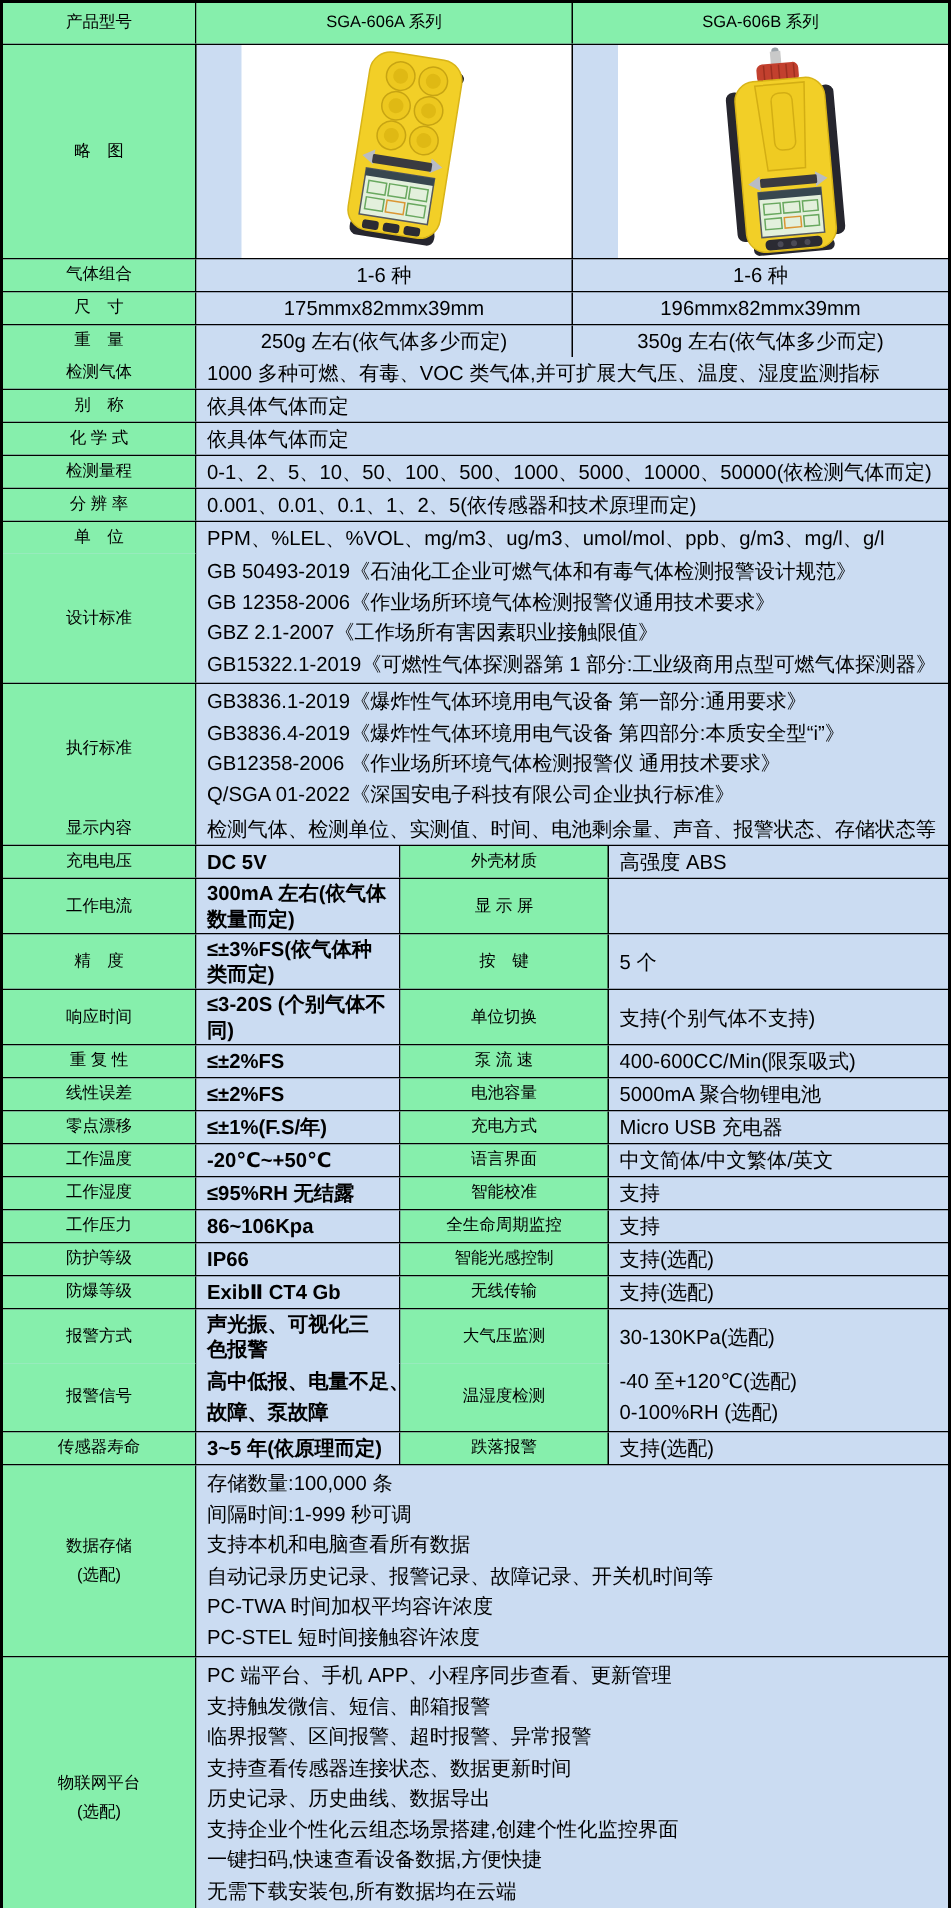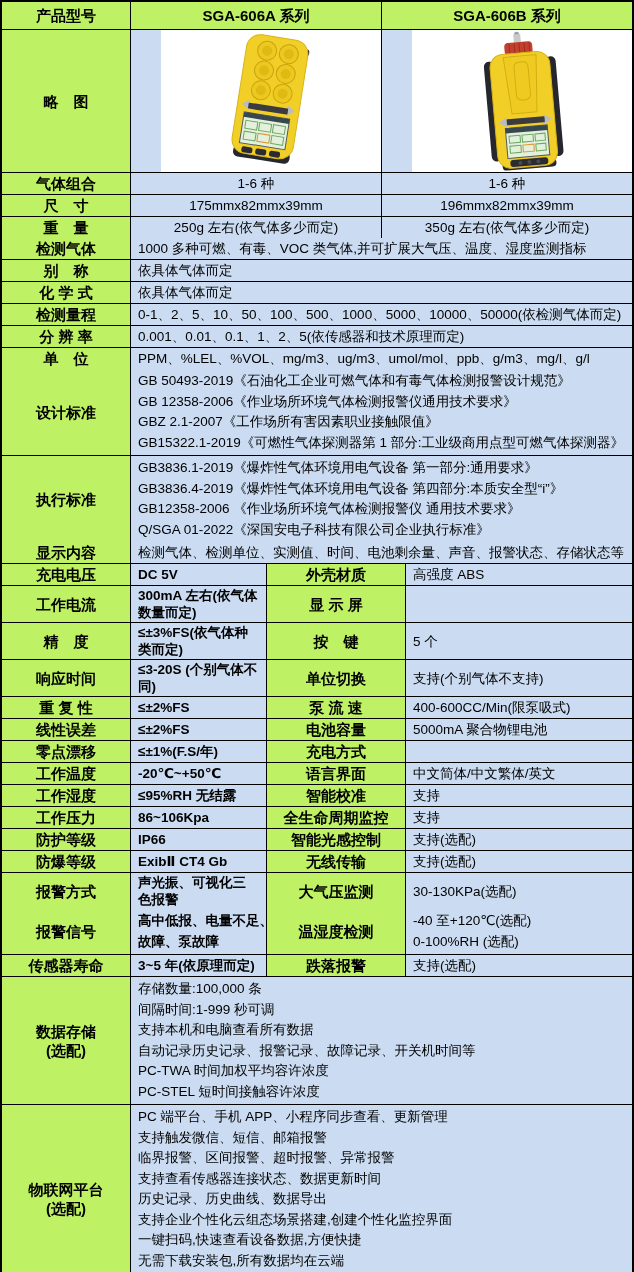--- a/index.html
+++ b/index.html
@@ -2,21 +2,21 @@
 <html><head>
 <meta charset="utf-8">
 <style>
   html,body{margin:0;padding:0;background:#ffffff;}
   .page{width:634px;font-family:"Liberation Sans","DejaVu Sans",sans-serif;color:#000;}
   .tbl{width:634px;box-sizing:border-box;border:2px solid #000;background:#CBDCF2;}
   .row{display:flex;border-bottom:1px solid #000;min-height:21px;align-items:stretch;}
   .row:last-child{border-bottom:none;}
   .cell{border-right:1px solid #000;box-sizing:border-box;display:flex;align-items:center;overflow:hidden;}
   .cell.last{border-right:none;}
-  .label{background:#bef264;font-weight:bold;justify-content:center;text-align:center;font-size:15px;line-height:19px;}
+  .label{background:#86efac;font-weight:normal;justify-content:center;text-align:center;font-size:11px;line-height:19px;}
   .value{background:#CBDCF2;font-size:13.5px;line-height:17px;padding:1px 7px;}
   .center{justify-content:center;text-align:center;padding:1px 2px;}
   .w-label{width:129px;flex:none;}
   .w-half{flex:1;}
   .w-full{flex:1;}
   .w-v1{width:136px;flex:none;font-weight:bold;}
   .w-l2{width:139px;flex:none;}
   .w-v2{flex:1;}
   .row-header{height:27px;}
   .row-sketch{height:142px;gap:30px;}
@@ -227,20 +227,21 @@
         <div class="row">
           <div class="cell label w-label">线性误差</div>
           <div class="cell value w-v1">≤±2%FS</div>
           <div class="cell label w-l2">电池容量</div>
           <div class="cell value w-v2 last">5000mA 聚合物锂电池</div>
         </div>
         <div class="row">
           <div class="cell label w-label">零点漂移</div>
           <div class="cell value w-v1">≤±1%(F.S/年)</div>
           <div class="cell label w-l2">充电方式</div>
+          <div class="cell value w-v2 last">Micro USB 充电器</div>
         </div>
         <div class="row">
           <div class="cell label w-label">工作温度</div>
           <div class="cell value w-v1">-20℃~+50℃</div>
           <div class="cell label w-l2">语言界面</div>
           <div class="cell value w-v2 last">中文简体/中文繁体/英文</div>
         </div>
         <div class="row">
           <div class="cell label w-label">工作湿度</div>
           <div class="cell value w-v1">≤95%RH 无结露</div>

